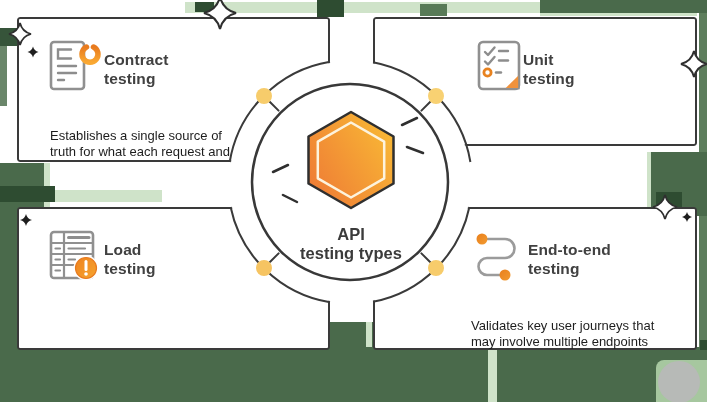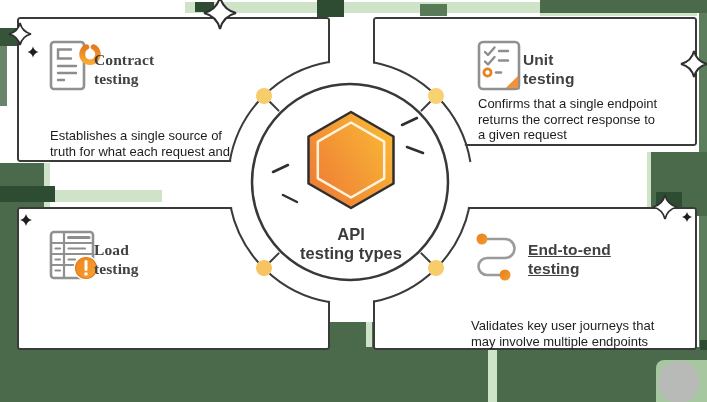--- a/index.html
+++ b/index.html
@@ -43,27 +43,27 @@
   .card-title{
     position:absolute;top:31px;
     font-size:15.5px;font-weight:700;line-height:19px;
     color:#414141;letter-spacing:.1px;white-space:nowrap;
   }
   .card-desc{
     position:absolute;top:77px;
     font-size:13px;line-height:15.5px;color:#1d1d1d;white-space:nowrap;
   }
   .card-tl .card-icon,.card-bl .card-icon{left:30px;}
-  .card-tl .card-title,.card-bl .card-title{left:75px;font-family:Liberation Serif, serif;}
+  .card-tl .card-title,.card-bl .card-title{left:85px;}
   .card-tl .card-desc,.card-bl .card-desc{left:31px;margin-top:32px;}
   .card-tr .card-icon{left:101px;}
   .card-tr .card-title{left:148px;}
   .card-tr .card-desc{left:103px;}
   .card-br .card-icon{left:98px;}
-  .card-br .card-title{left:153px;text-decoration:underline;}
+  .card-br .card-title{left:153px;}
   .card-br .card-desc{left:96px;margin-top:32px;}
   
   #overlay{position:absolute;left:0;top:0;z-index:5;pointer-events:none;}
   
   .pale-square{left:656px;top:360px;width:51px;height:42px;background:#a6c79f;border-radius:8px 0 0 0;z-index:2;}
   .gray-circle{left:658px;top:361px;width:42px;height:42px;background:#b7bab7;border-radius:50%;z-index:2;}
 </style>
 </head>
 <body>
 
@@ -116,21 +116,20 @@
     <rect x="3" y="2" width="40" height="47" rx="4" fill="#fff" stroke="#909090" stroke-width="2.6"></rect>
     <path d="M29,48.8 L43,48.8 L43,35" fill="#f0923c" stroke="#909090" stroke-width="1.6" stroke-linejoin="round"></path>
     <path d="M9,12 l3,3 l6.5,-7.5" fill="none" stroke="#8d8d8d" stroke-width="2.4" stroke-linecap="round" stroke-linejoin="round"></path>
     <line x1="23" y1="11" x2="32" y2="11" stroke="#8d8d8d" stroke-width="2.4" stroke-linecap="round"></line>
     <path d="M9,21.5 l3,3 l6.5,-7.5" fill="none" stroke="#8d8d8d" stroke-width="2.4" stroke-linecap="round" stroke-linejoin="round"></path>
     <line x1="23" y1="20.5" x2="32" y2="20.5" stroke="#8d8d8d" stroke-width="2.4" stroke-linecap="round"></line>
     <circle cx="11.5" cy="32.5" r="3.6" fill="none" stroke="#e8821f" stroke-width="2.8"></circle>
     <line x1="20" y1="32.5" x2="25" y2="32.5" stroke="#8d8d8d" stroke-width="2.4" stroke-linecap="round"></line>
   </svg>
   <div class="card-title">Unit<br>testing</div>
-  <div class="card-desc">Confirms that a single endpoint<br>returns the correct response to<br>a given request</div>
 </div>
 
 <div class="card card-bl">
   <svg class="card-icon" viewBox="0 0 56 54">
     <defs>
       <linearGradient id="warnGrad" x1="0" y1="0" x2="1" y2="1">
         <stop offset="0" stop-color="#ef8320"></stop>
           <stop offset="1" stop-color="#f6a42e"></stop>
       </linearGradient>
     </defs>

